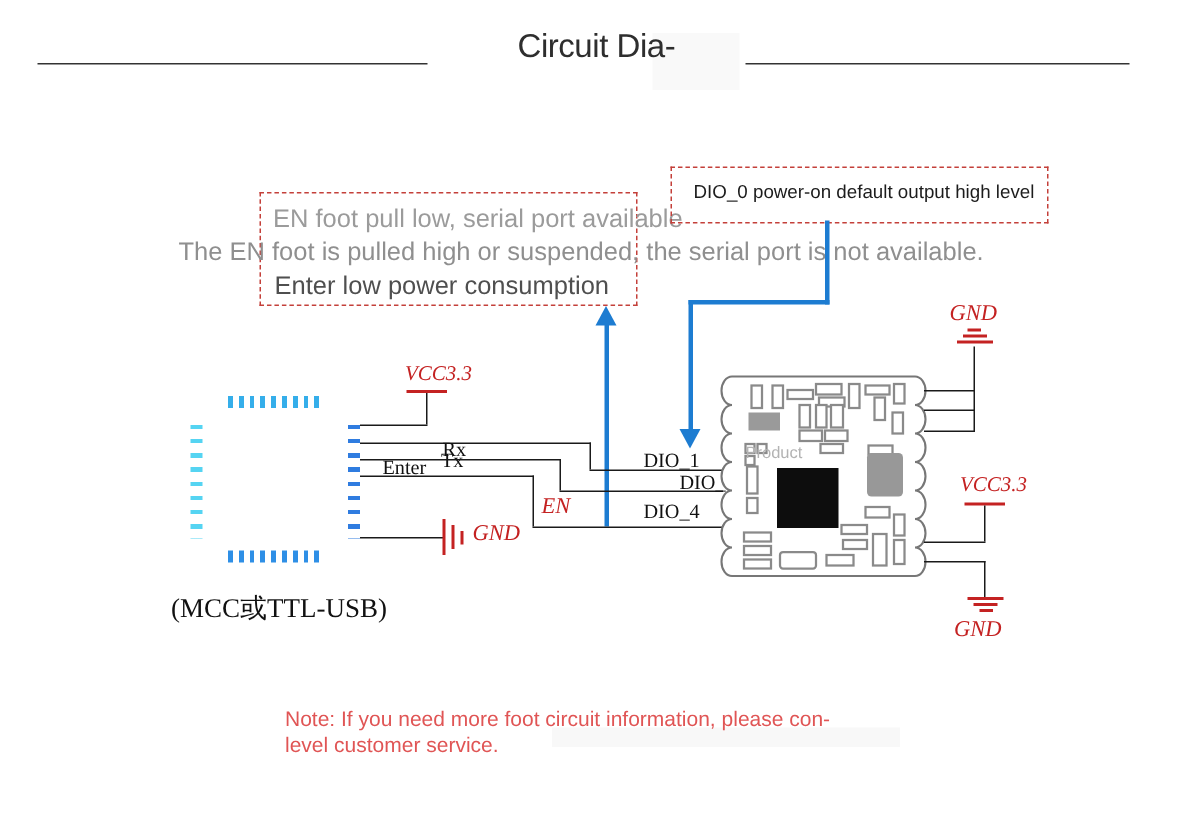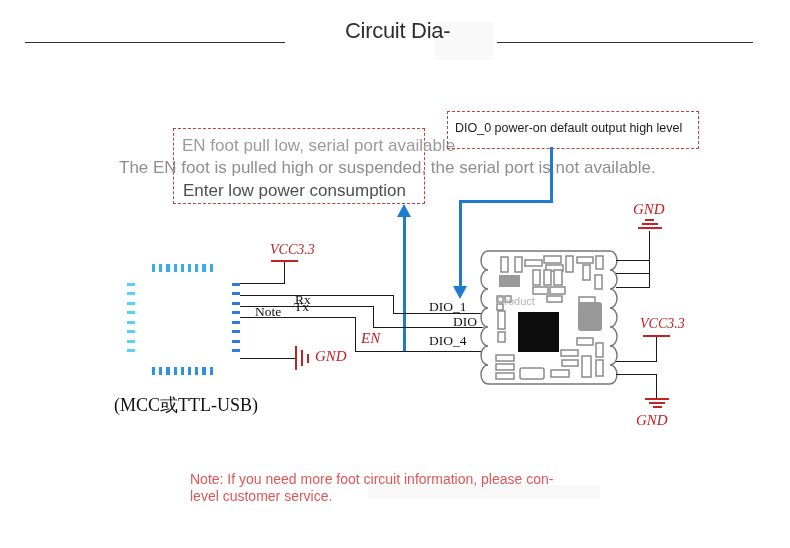--- a/index.html
+++ b/index.html
@@ -39,21 +39,21 @@
     <div>Circuit Dia-</div>
   </div>
   <div class="rule" style="left:497px;width:256px;"></div>
 
   <div class="dashed-box" style="left:173px;top:128px;width:250px;height:74px;"></div>
   <div class="gray-note" style="left:182px;top:137px;color:#9b9b9b;">EN foot pull low, serial port available</div>
   <div class="gray-note" style="left:119px;top:159px;color:#8f8f8f;">The EN foot is pulled high or suspended, the serial port is not available.</div>
   <div class="gray-note" style="left:183px;top:182px;color:#4f4f4f;">Enter low power consumption</div>
 
   <div class="dashed-box" style="left:447px;top:111px;width:250px;height:36px;"></div>
-  <div class="abs" style="left:455px;top:121px;width:242px;font-size:12.5px;color:#1c1c1c;text-align:left;white-space:nowrap;">DIO_0 power-on default output high level</div>
+  <div class="abs" style="left:455px;top:121px;width:242px;font-size:12.5px;color:#1c1c1c;text-align:center;white-space:nowrap;">DIO_0 power-on default output high level</div>
 
   <div class="bline" style="left:550px;top:147px;width:3px;height:56px;"></div>
   <div class="bline" style="left:459px;top:200px;width:94px;height:3px;"></div>
   <div class="bline" style="left:459px;top:200px;width:3px;height:87px;"></div>
   <div class="arrow-down" style="left:453px;top:286px;"></div>
 
   <div class="bline" style="left:403px;top:215px;width:3px;height:136px;"></div>
   <div class="arrow-up" style="left:397px;top:204px;"></div>
 
   <div class="pins-h" style="left:152px;top:264px;width:64px;background:repeating-linear-gradient(90deg,#35aeea 0 3.2px,transparent 3.2px 7.2px);"></div>
@@ -73,21 +73,21 @@
   <div class="net-label" style="left:294px;top:300px;">Tx</div>
 
   <div class="wire" style="left:240px;top:306px;width:134px;height:1px;"></div>
   <div class="wire" style="left:373px;top:306px;width:1px;height:21px;"></div>
   <div class="wire" style="left:373px;top:327px;width:109px;height:1px;"></div>
   <div class="net-label" style="left:295px;top:293px;">Rx</div>
 
   <div class="wire" style="left:240px;top:317px;width:116px;height:1px;"></div>
   <div class="wire" style="left:355px;top:317px;width:1px;height:34px;"></div>
   <div class="wire" style="left:355px;top:351px;width:127px;height:1px;"></div>
-  <div class="net-label" style="left:255px;top:305px;">Note</div>
+  <div class="net-label" style="left:255px;top:305px;">Enter</div>
 
   <div class="net-label net-red" style="left:361px;top:331px;font-size:15px;">EN</div>
   <div class="net-label" style="left:429px;top:300px;">DIO_1</div>
   <div class="net-label" style="left:429px;top:315px;margin-left:24px;">DIO_2</div>
   <div class="net-label" style="left:429px;top:334px;">DIO_4</div>
 
   <div class="wire" style="left:240px;top:358px;width:56px;height:1px;"></div>
   <div>
     <div class="rbar" style="left:295px;top:346px;width:2px;height:24px;"></div>
     <div class="rbar" style="left:301px;top:350px;width:2px;height:16px;"></div>

